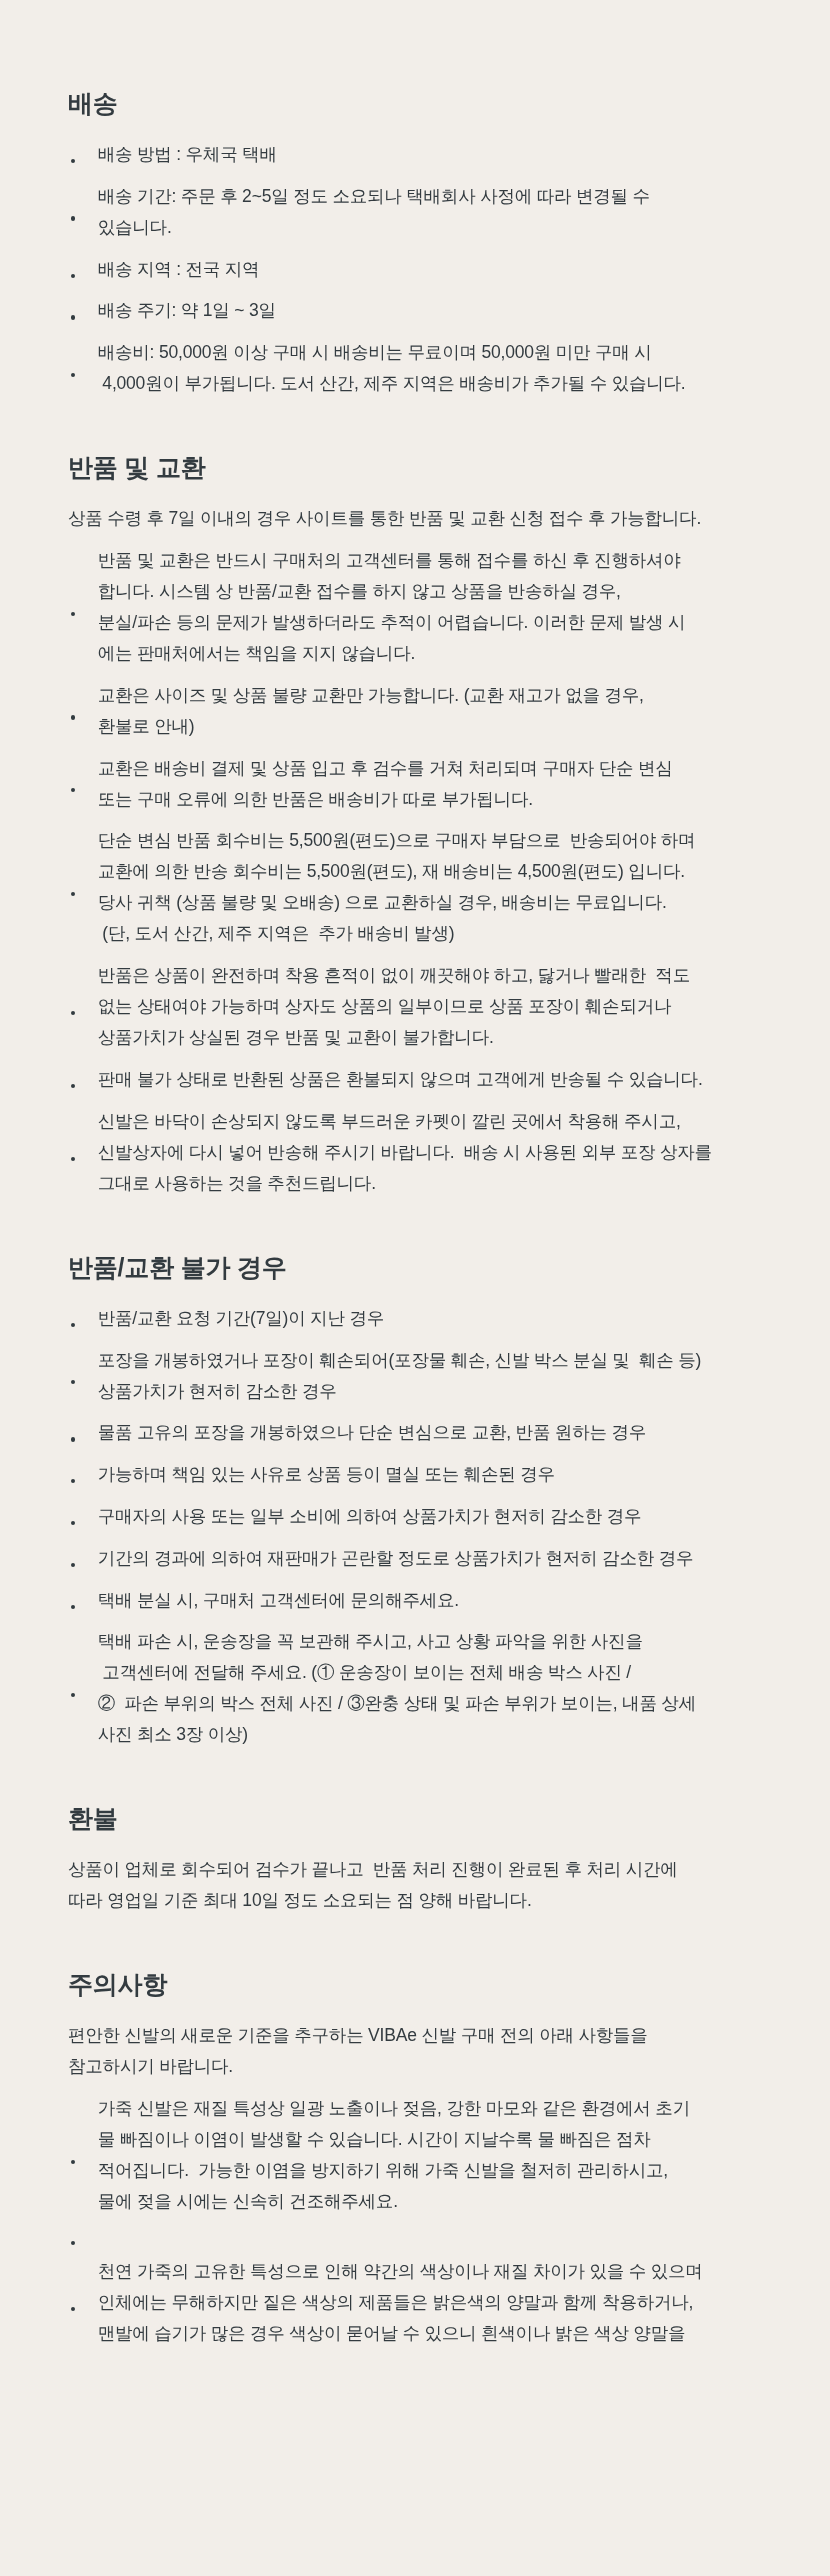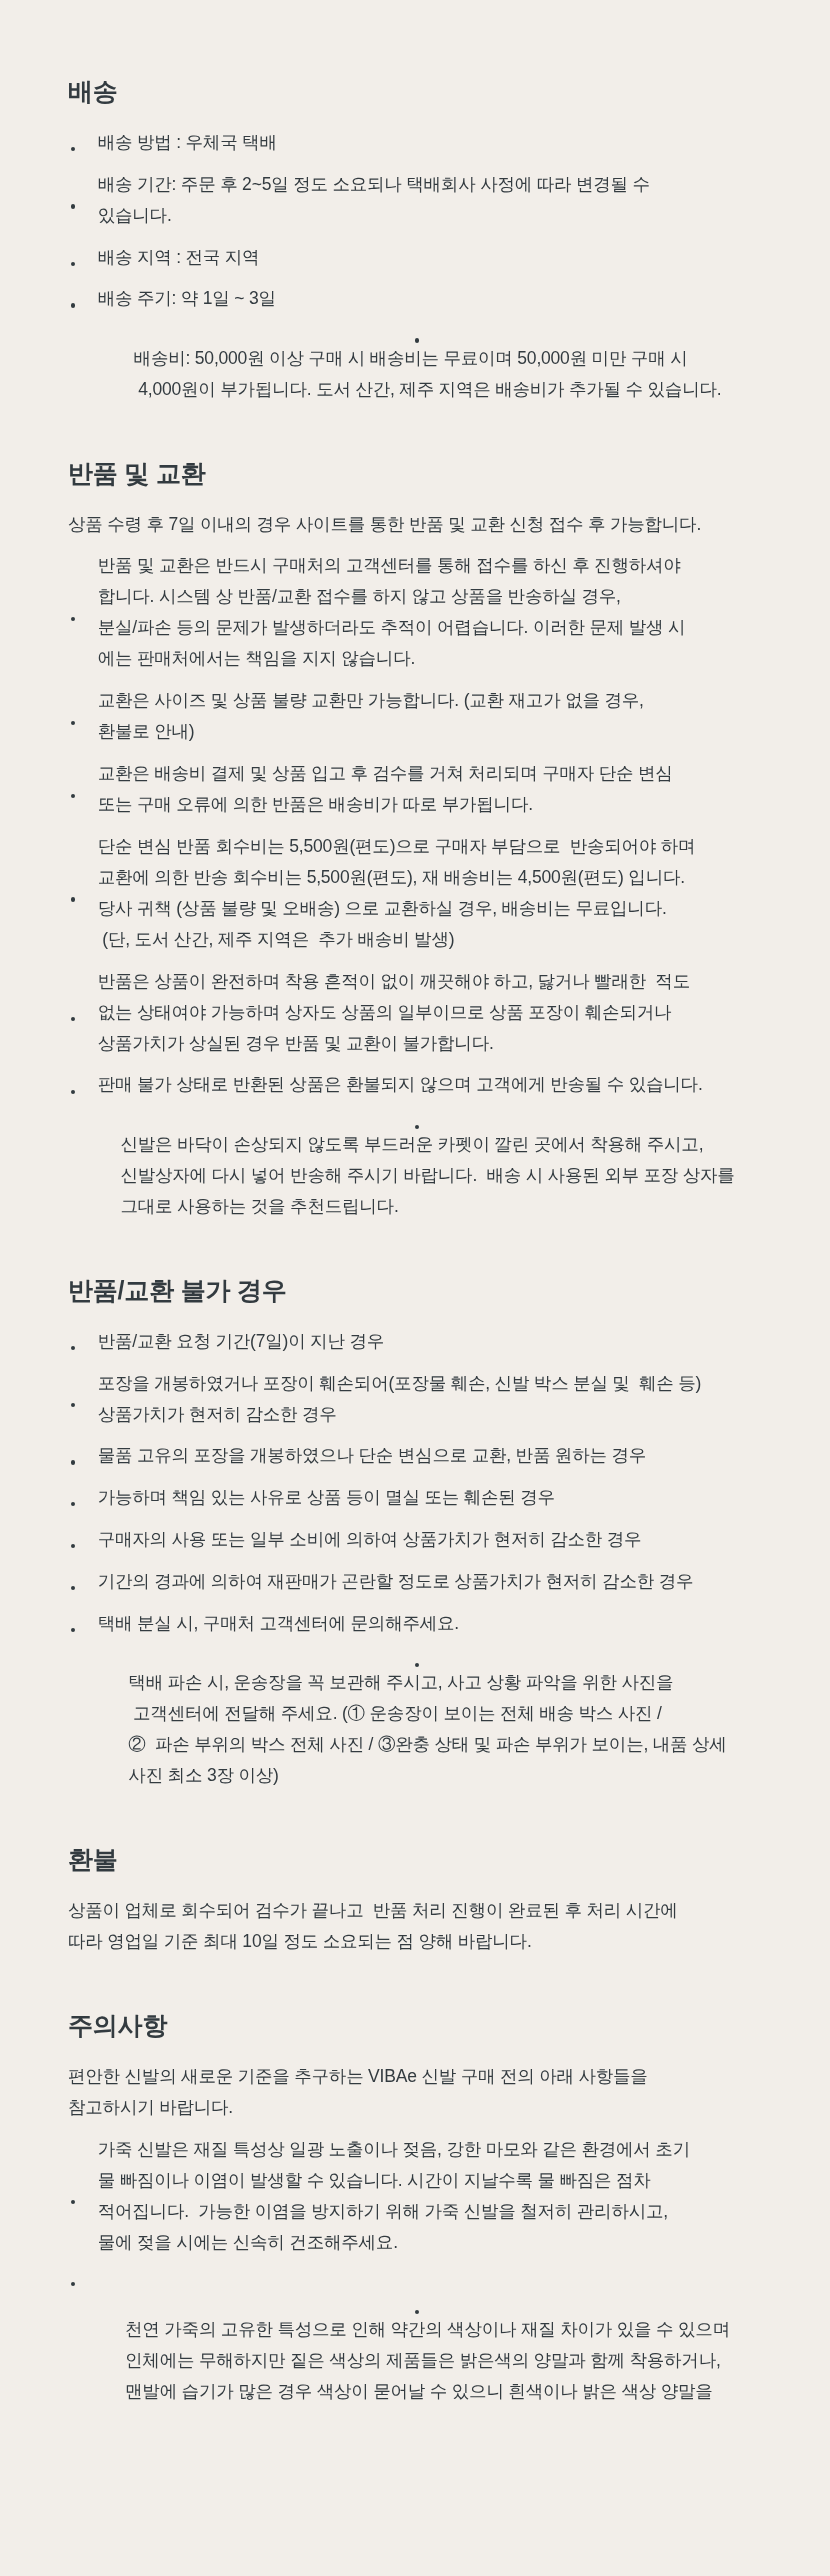--- a/index.html
+++ b/index.html
@@ -9,20 +9,21 @@
     overflow: hidden;
     background: #F2EEE9;
     color: #333B40;
     font-family: "Liberation Sans", sans-serif;
     letter-spacing: -0.2px;
   }
   main.policy {
     box-sizing: border-box;
     padding: 75px 33px 0 68px;
     width: 820px;
+    margin-top: 12px;
   }
   .policy-section + .policy-section { margin-top: 52px; }
   .section-title {
     font-size: 25px;
     line-height: 32px;
     font-weight: 700;
     margin: 0 0 20px 0;
   }
   .section-intro {
     font-size: 17.5px;
@@ -33,21 +34,21 @@
   .bullet-list {
     list-style: none;
     margin: 0;
     padding: 0;
   }
   .bullet-item {
     display: flex;
     align-items: center;
     margin: 0 0 10.8px 0;
   }
-  .bullet-item:last-child { margin-bottom: 0; flex-direction: column; }
+  .bullet-item:last-child { margin-bottom: 0; }
   .bullet-dot {
     flex: 0 0 4.2px;
     width: 4.2px;
     height: 4.2px;
     border-radius: 50%;
     background: currentColor;
     margin: 13.3px 23px 0 2.5px;
   }
   .bullet-text {
     font-size: 17.5px;

